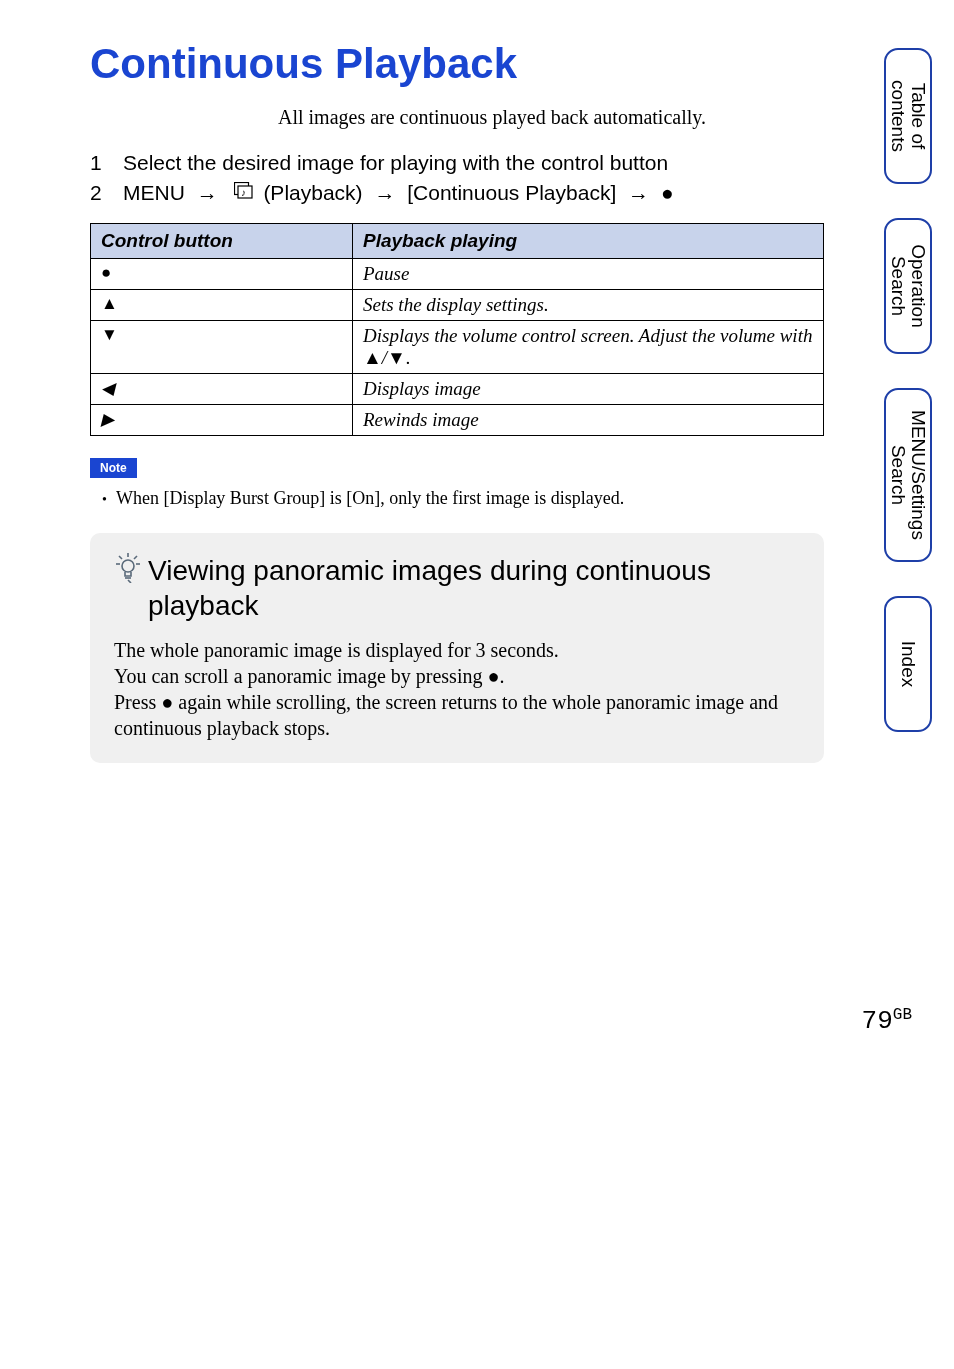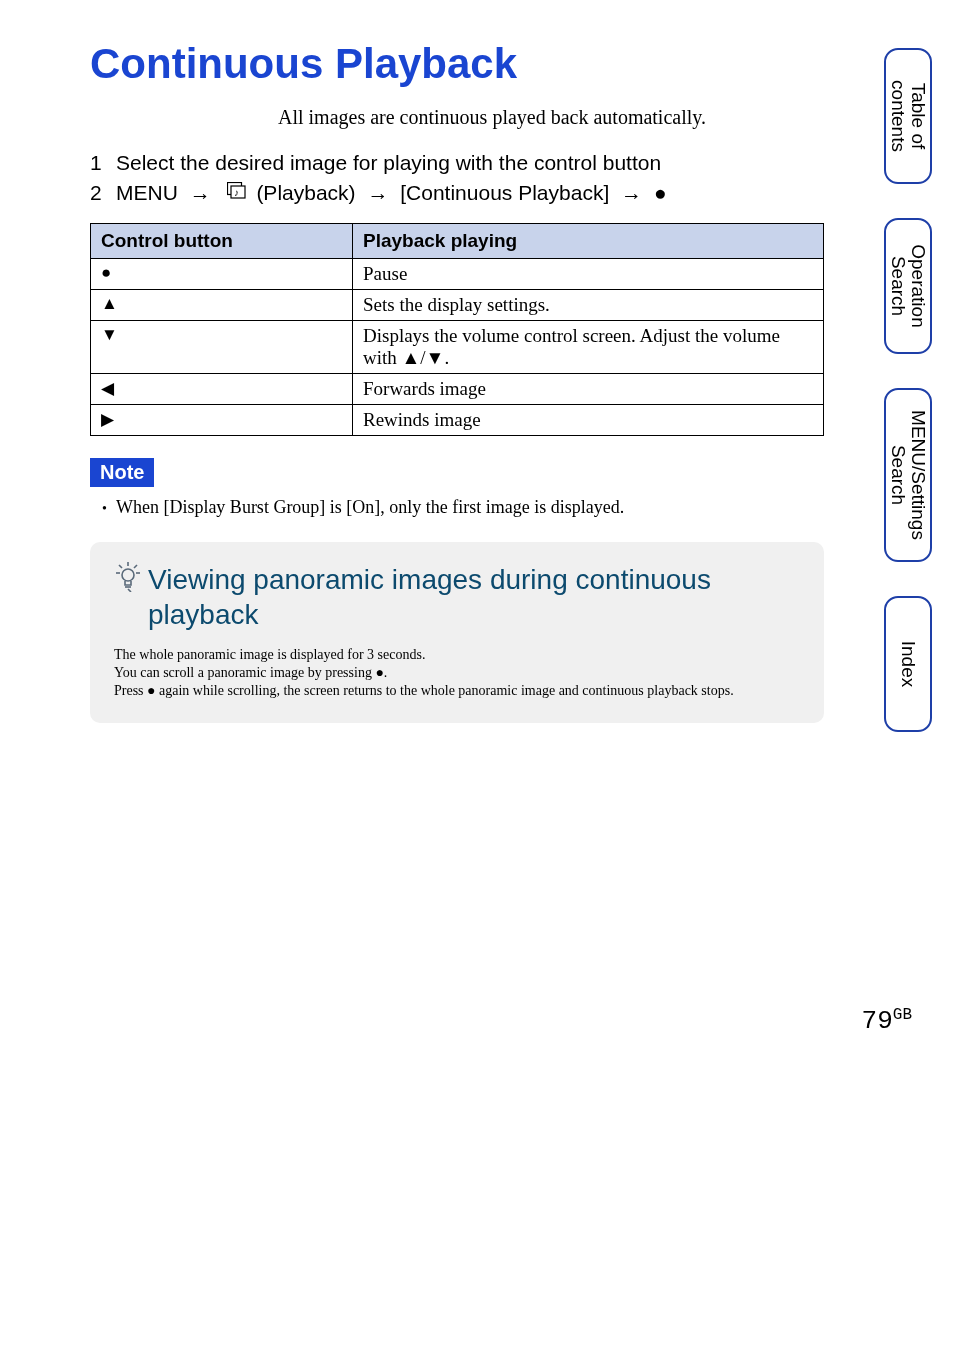--- a/index.html
+++ b/index.html
@@ -2,34 +2,34 @@
 <html><head>
 <meta charset="utf-8">
 <style>
   * { box-sizing: border-box; margin: 0; padding: 0; }
   html, body { width: 954px; height: 1369px; font-family: "Times New Roman", serif; background: #fff; color: #000; }
   .page { position: relative; width: 954px; height: 1074px; padding: 40px 60px 60px 90px; }
   .title { font-size: 42px; font-weight: bold; color: #1a45d1; font-family: Arial, sans-serif; margin-bottom: 18px; }
   .intro { font-size: 20px; margin-bottom: 22px; text-align: center; }
   .step { font-size: 21px; font-family: Arial, sans-serif; margin: 6px 0; display: flex; }
   .step .num { width: 26px; flex-shrink: 0; }
-  .step .txt { flex: 1; }
+  .step .txt { flex: 1; margin-left: 7px; }
   .arrow { margin: 0 6px; }
   .icon-inline { margin: 0 4px; }
-  table.controls { width: 734px; border-collapse: collapse; margin: 18px 12px 22px 0; font-size: 19px; }
+  table.controls { width: 734px; border-collapse: collapse; margin: 18px 12px 22px 0; font-size: 19px; font-style: italic; }
   table.controls th { background: #c8d3eb; text-align: left; padding: 6px 10px; border: 1.5px solid #000; font-family: Arial, sans-serif; font-weight: bold; }
   table.controls td { padding: 4px 10px; border: 1.5px solid #000; vertical-align: top; }
   table.controls td.sym { width: 262px; font-size: 17px; }
-  .note-label { display: inline-block; background: #1a45d1; color: #fff; font-family: Arial, sans-serif; font-weight: bold; padding: 3px 10px; font-size: 20px; margin-bottom: 10px; }
+  .note-label { display: inline-block; background: #1a45d1; color: #fff; font-family: Arial, sans-serif; font-weight: bold; padding: 3px 10px; font-size: 12px; margin-bottom: 10px; }
   .note-item { font-size: 18px; margin-left: 12px; margin-bottom: 24px; }
   .tip-box { background: #f0f0f0; border-radius: 10px; width: 734px; padding: 20px 24px 22px 24px; }
-  .tip-title { font-size: 28px; color: #0c4a6e; font-family: Arial, sans-serif; margin-bottom: 14px; line-height: 1.25; }
+  .tip-title { font-size: 28px; color: #000000; font-family: Arial, sans-serif; margin-bottom: 14px; line-height: 1.25; }
   .tip-title-row { display: flex; align-items: flex-start; gap: 6px; }
   .tip-icon { font-size: 26px; color: #5a6a7a; line-height: 1.3; }
-  .tip-body { font-size: 14px; line-height: 1.3; }
+  .tip-body { font-size: 20px; line-height: 1.3; }
   
   .tabs { position: absolute; right: 22px; top: 48px; display: flex; flex-direction: column; gap: 34px; }
   .tab { width: 48px; height: 136px; border: 2px solid #1e3fa8; border-radius: 14px; position: relative; background: #fff; }
   .tab:nth-child(3) { height: 174px; }
   .tab .tab-text { position: absolute; left: 50%; top: 50%; transform: translate(-50%, -50%) rotate(90deg); white-space: nowrap; font-family: Arial, sans-serif; font-size: 19px; color: #000; text-align: center; line-height: 1.05; }
   .page-num { position: absolute; right: 42px; bottom: 38px; font-family: Liberation Mono, monospace; font-size: 26px; }
   .page-num .gb { font-size: 16px; vertical-align: top; }
   .bullet { font-size: 14px; vertical-align: middle; }
 </style>
 </head>
@@ -81,21 +81,21 @@
       <tr>
         <td class="sym">▲</td>
         <td>Sets the display settings.</td>
       </tr>
       <tr>
         <td class="sym">▼</td>
         <td><span>Displays the volume control screen. Adjust the volume with </span><span>▲/▼.</span></td>
       </tr>
       <tr>
         <td class="sym">◀</td>
-        <td>Forwards image</td>
+        <td>Displays image</td>
       </tr>
       <tr>
         <td class="sym">▶</td>
         <td>Rewinds image</td>
       </tr>
     </tbody>
   </table>
 
   <div class="note-label">Note</div>
   <div class="note-item">

